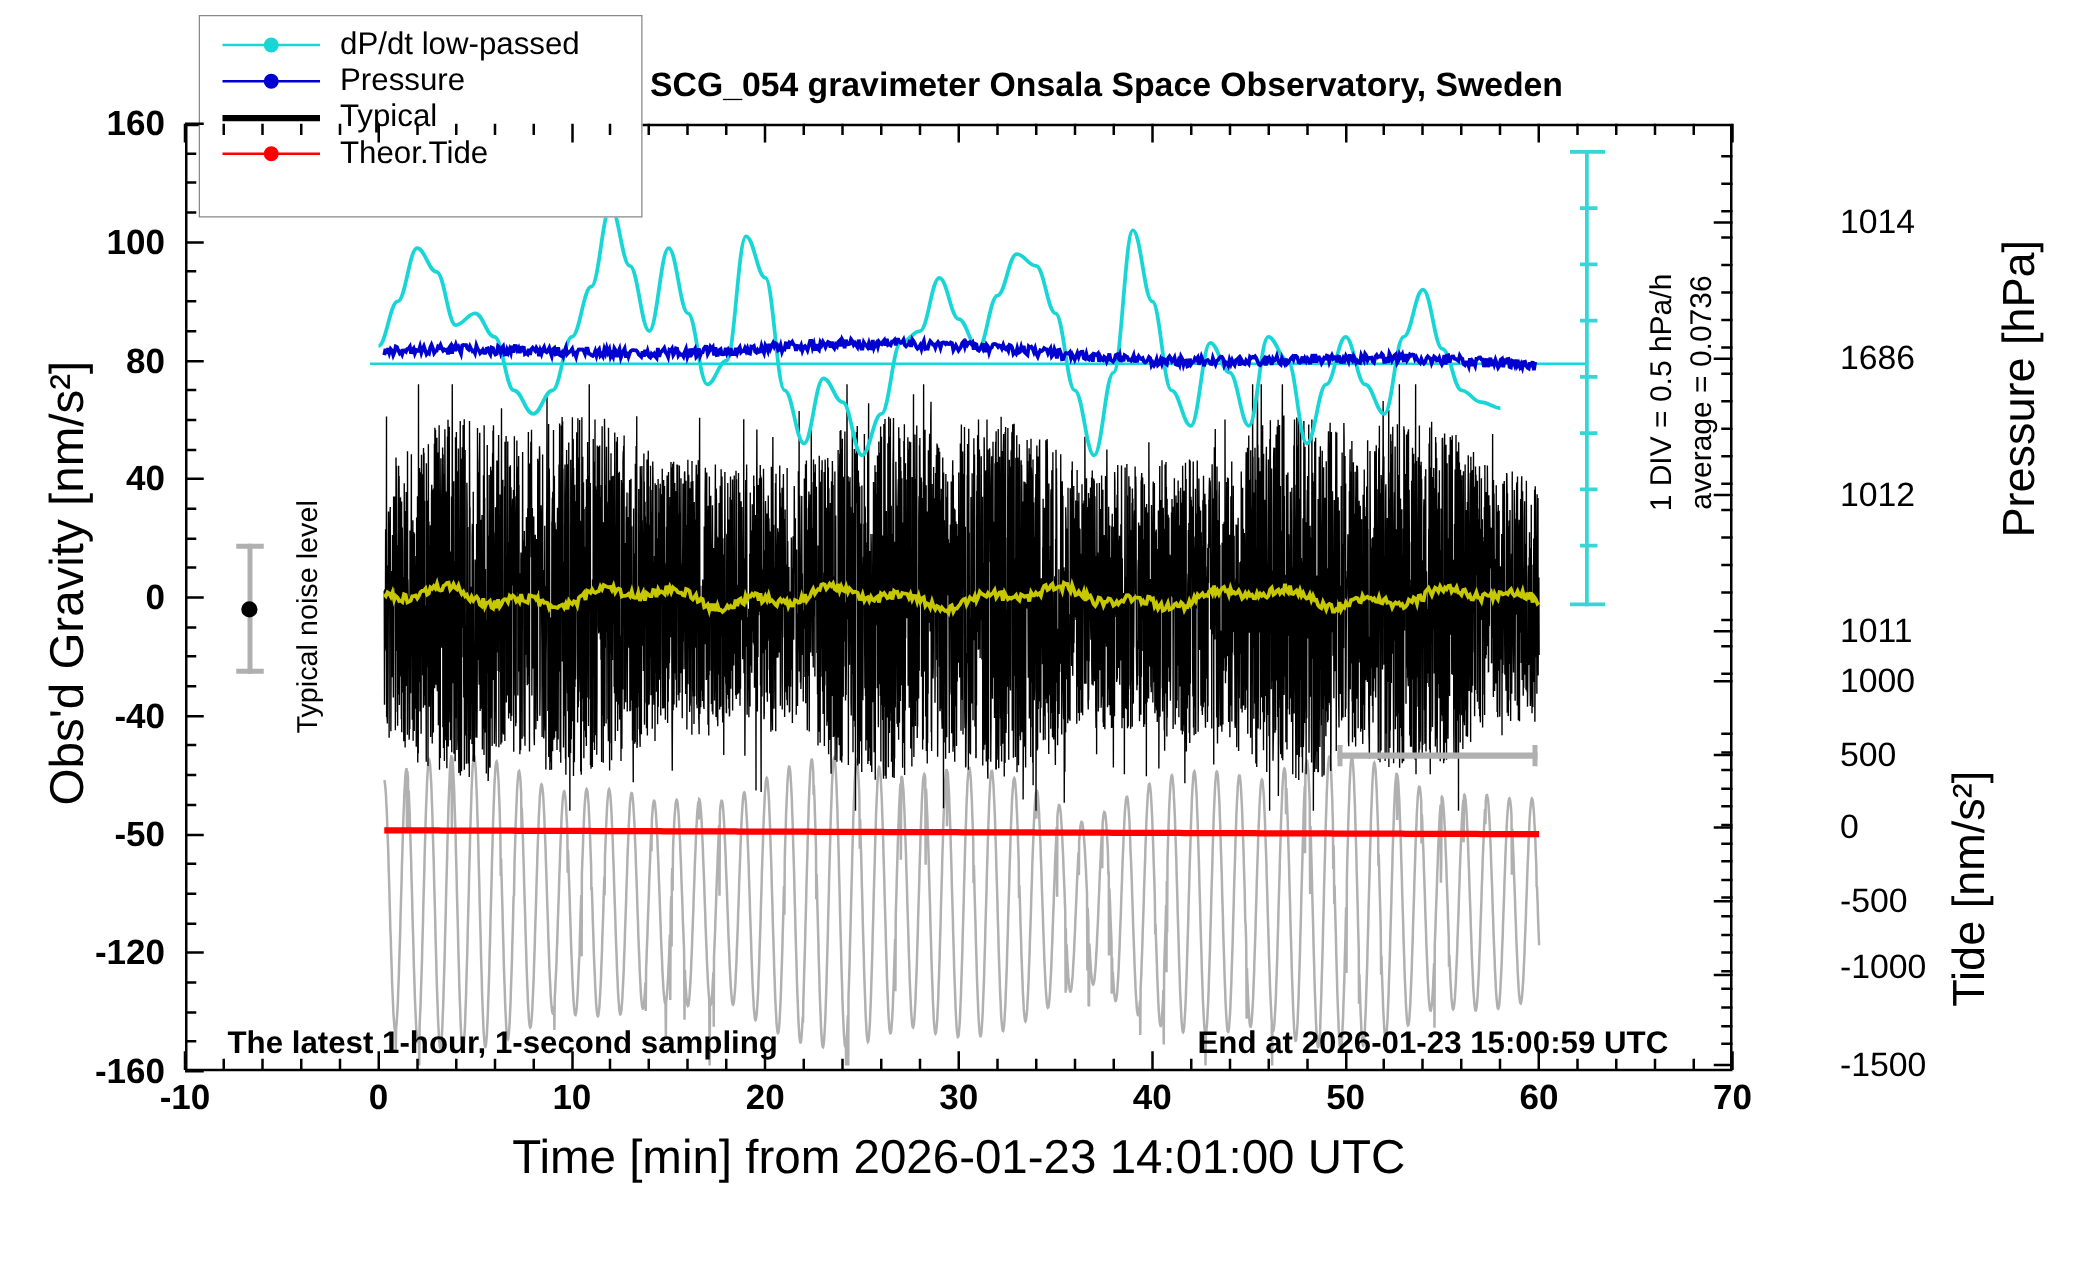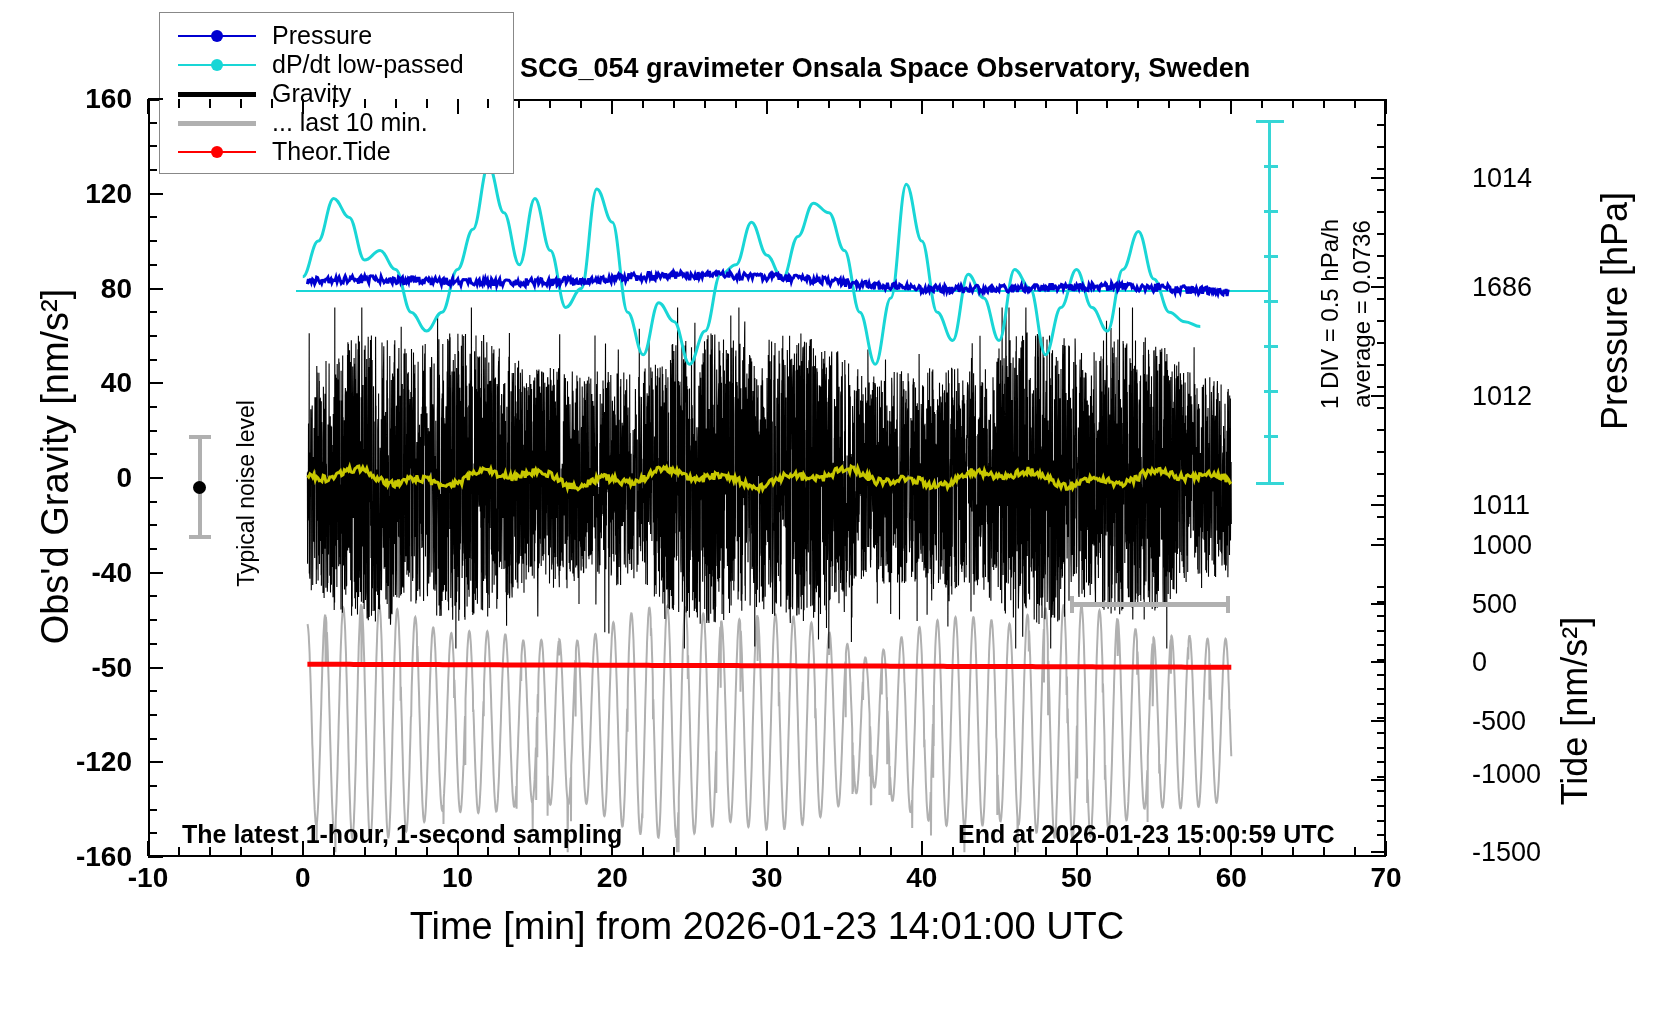--- a/index.html
+++ b/index.html
@@ -141,61 +141,55 @@
     <path id="p-pressure" fill="none" stroke="#0000d0" stroke-width="3" d="M159.4 185.1L160.4 180.1L161.4 184.1L162.5 179.5L163.5 183.3L164.5 180.2L165.5 181.3L166.6 185.1L167.6 182.8L168.6 178.2L169.6 178.7L170.6 181.3L171.7 183.6L172.7 182.5L173.7 184.6L174.7 181.5L175.8 181.4L176.8 182.3L177.8 180.2L178.8 180.1L179.9 178.4L180.9 184.0L181.9 181.0L182.9 179.7L183.9 183.7L185.0 181.1L186.0 181.6L187.0 181.6L188.0 178.3L189.1 183.1L190.1 180.1L191.1 178.0L192.1 181.0L193.2 184.4L194.2 183.1L195.2 183.8L196.2 179.1L197.2 176.9L198.3 179.7L199.3 183.5L200.3 182.1L201.3 181.7L202.4 178.3L203.4 179.1L204.4 177.0L205.4 179.6L206.5 181.5L207.5 180.5L208.5 181.2L209.5 180.7L210.5 184.5L211.6 178.9L212.6 177.5L213.6 183.9L214.6 178.4L215.7 179.7L216.7 176.7L217.7 179.6L218.7 178.4L219.8 181.4L220.8 183.9L221.8 177.3L222.8 176.9L223.8 177.0L224.9 177.0L225.9 179.7L226.9 180.6L227.9 178.1L229.0 180.3L230.0 182.0L231.0 181.5L232.0 183.6L233.1 177.5L234.1 180.2L235.1 181.3L236.1 183.6L237.1 182.6L238.2 180.9L239.2 183.2L240.2 183.2L241.2 180.0L242.3 179.7L243.3 182.7L244.3 184.5L245.3 179.1L246.4 179.5L247.4 182.9L248.4 184.6L249.4 184.1L250.4 178.0L251.5 179.0L252.5 182.9L253.5 179.4L254.5 178.1L255.6 184.7L256.6 184.5L257.6 180.7L258.6 183.2L259.7 180.4L260.7 183.3L261.7 177.6L262.7 183.1L263.7 177.8L264.8 177.9L265.8 181.0L266.8 179.4L267.8 183.5L268.9 178.0L269.9 182.6L270.9 178.0L271.9 184.2L273.0 183.4L274.0 184.3L275.0 180.2L276.0 184.8L277.0 180.4L278.1 179.1L279.1 180.4L280.1 181.6L281.1 179.2L282.2 180.8L283.2 185.9L284.2 181.4L285.2 184.1L286.3 180.6L287.3 178.7L288.3 182.0L289.3 182.7L290.3 181.5L291.4 179.3L292.4 182.9L293.4 185.8L294.4 180.4L295.5 179.4L296.5 184.4L297.5 184.1L298.5 178.9L299.6 184.8L300.6 185.4L301.6 183.4L302.6 186.0L303.6 181.9L304.7 179.0L305.7 184.3L306.7 183.2L307.7 182.4L308.8 181.5L309.8 180.0L310.8 184.2L311.8 183.5L312.9 186.6L313.9 182.5L314.9 180.7L315.9 180.6L316.9 180.7L318.0 180.6L319.0 181.7L320.0 184.1L321.0 179.9L322.1 179.9L323.1 184.0L324.1 184.2L325.1 185.2L326.2 185.8L327.2 184.7L328.2 181.9L329.2 185.5L330.2 181.9L331.3 180.4L332.3 185.5L333.3 184.3L334.3 186.0L335.4 180.5L336.4 183.5L337.4 179.5L338.4 182.9L339.5 180.5L340.5 186.4L341.5 184.2L342.5 186.3L343.5 179.7L344.6 181.5L345.6 186.7L346.6 182.7L347.6 180.3L348.7 187.0L349.7 184.3L350.7 181.9L351.7 179.9L352.8 187.1L353.8 182.5L354.8 186.2L355.8 183.3L356.8 181.7L357.9 181.0L358.9 181.0L359.9 181.2L360.9 181.2L362.0 182.4L363.0 184.7L364.0 185.4L365.0 186.4L366.1 182.2L367.1 186.3L368.1 180.8L369.1 185.5L370.1 181.9L371.2 186.1L372.2 186.9L373.2 184.1L374.2 185.3L375.3 184.0L376.3 186.1L377.3 187.3L378.3 179.4L379.4 186.3L380.4 182.9L381.4 182.1L382.4 180.8L383.4 179.4L384.5 183.1L385.5 184.2L386.5 186.6L387.5 181.0L388.6 181.6L389.6 180.0L390.6 185.1L391.6 183.4L392.7 179.7L393.7 180.0L394.7 185.3L395.7 183.7L396.7 184.8L397.8 184.5L398.8 186.2L399.8 182.7L400.8 180.2L401.9 186.5L402.9 183.7L403.9 186.7L404.9 179.9L406.0 183.4L407.0 181.8L408.0 180.1L409.0 186.5L410.0 185.3L411.1 179.6L412.1 185.6L413.1 183.0L414.1 182.8L415.2 179.7L416.2 178.3L417.2 178.4L418.2 184.2L419.3 182.1L420.3 178.5L421.3 180.0L422.3 178.7L423.3 185.3L424.4 178.8L425.4 185.1L426.4 184.9L427.4 181.1L428.5 180.3L429.5 184.4L430.5 184.5L431.5 184.2L432.6 179.4L433.6 183.4L434.6 181.1L435.6 183.2L436.6 179.5L437.7 184.3L438.7 184.1L439.7 184.3L440.7 179.2L441.8 183.2L442.8 180.2L443.8 178.7L444.8 182.9L445.9 181.8L446.9 181.9L447.9 179.5L448.9 182.0L449.9 179.7L451.0 183.6L452.0 183.9L453.0 178.4L454.0 178.7L455.1 177.9L456.1 182.2L457.1 183.0L458.1 180.9L459.2 182.5L460.2 182.2L461.2 177.8L462.2 181.1L463.2 183.4L464.3 177.2L465.3 178.9L466.3 181.6L467.3 176.0L468.4 179.8L469.4 177.4L470.4 175.5L471.4 178.2L472.5 175.6L473.5 176.3L474.5 181.3L475.5 180.6L476.5 177.3L477.6 182.4L478.6 179.8L479.6 180.3L480.6 175.6L481.7 175.7L482.7 180.0L483.7 175.1L484.7 175.8L485.8 174.4L486.8 176.6L487.8 177.3L488.8 181.6L489.8 177.7L490.9 177.9L491.9 179.5L492.9 177.3L493.9 181.5L495.0 178.6L496.0 177.9L497.0 179.1L498.0 181.2L499.1 177.4L500.1 173.6L501.1 173.6L502.1 179.0L503.1 176.1L504.2 181.4L505.2 176.2L506.2 180.1L507.2 181.1L508.3 175.1L509.3 177.0L510.3 174.4L511.3 176.1L512.4 178.7L513.4 176.4L514.4 174.6L515.4 175.1L516.4 179.1L517.5 174.4L518.5 178.3L519.5 179.7L520.5 176.7L521.6 178.0L522.6 174.5L523.6 173.5L524.6 178.0L525.7 172.5L526.7 174.3L527.7 179.6L528.7 172.8L529.7 176.5L530.8 176.4L531.8 176.0L532.8 172.4L533.8 173.8L534.9 176.8L535.9 175.4L536.9 177.2L537.9 178.7L539.0 172.8L540.0 177.2L541.0 179.9L542.0 179.9L543.0 174.8L544.1 176.6L545.1 177.5L546.1 178.9L547.1 175.6L548.2 179.6L549.2 179.7L550.2 173.1L551.2 179.2L552.3 176.6L553.3 175.2L554.3 178.5L555.3 174.7L556.3 176.1L557.4 176.4L558.4 174.3L559.4 173.1L560.4 177.4L561.5 172.1L562.5 176.9L563.5 176.3L564.5 177.1L565.6 174.2L566.6 174.1L567.6 173.0L568.6 177.3L569.6 172.7L570.7 172.7L571.7 174.7L572.7 175.3L573.7 174.7L574.8 172.8L575.8 177.0L576.8 178.0L577.8 176.9L578.9 176.7L579.9 173.0L580.9 178.5L581.9 172.6L582.9 174.0L584.0 176.0L585.0 178.5L586.0 180.0L587.0 179.1L588.1 177.2L589.1 180.3L590.1 176.1L591.1 173.7L592.2 180.1L593.2 179.7L594.2 179.9L595.2 176.2L596.2 173.9L597.3 175.1L598.3 176.7L599.3 176.6L600.3 179.2L601.4 176.1L602.4 174.7L603.4 176.3L604.4 179.4L605.5 175.4L606.5 175.0L607.5 175.1L608.5 176.2L609.5 175.3L610.6 176.2L611.6 176.1L612.6 175.0L613.6 175.4L614.7 181.2L615.7 179.4L616.7 177.3L617.7 179.1L618.8 181.4L619.8 179.9L620.8 178.3L621.8 175.3L622.8 174.2L623.9 178.4L624.9 175.0L625.9 176.8L626.9 175.2L628.0 174.7L629.0 176.1L630.0 175.0L631.0 180.7L632.1 176.1L633.1 176.5L634.1 180.9L635.1 181.5L636.1 180.0L637.2 177.8L638.2 179.8L639.2 175.7L640.2 182.7L641.3 176.7L642.3 178.0L643.3 182.8L644.3 179.6L645.4 179.0L646.4 176.5L647.4 176.2L648.4 176.3L649.4 176.9L650.5 178.5L651.5 177.3L652.5 177.7L653.5 179.8L654.6 176.9L655.6 179.6L656.6 180.4L657.6 179.2L658.7 181.6L659.7 177.1L660.7 177.5L661.7 179.0L662.7 184.1L663.8 182.7L664.8 183.9L665.8 179.7L666.8 183.1L667.9 182.5L668.9 178.8L669.9 182.7L670.9 177.7L672.0 183.2L673.0 183.9L674.0 184.9L675.0 178.2L676.0 179.1L677.1 178.4L678.1 179.9L679.1 182.6L680.1 179.8L681.2 184.3L682.2 186.3L683.2 183.5L684.2 181.3L685.3 181.9L686.3 181.1L687.3 179.5L688.3 180.2L689.3 180.5L690.4 183.6L691.4 181.5L692.4 179.8L693.4 186.0L694.5 184.5L695.5 180.3L696.5 183.0L697.5 187.7L698.6 181.0L699.6 180.8L700.6 183.2L701.6 188.5L702.6 188.3L703.7 184.8L704.7 183.4L705.7 183.7L706.7 184.1L707.8 182.8L708.8 187.3L709.8 184.5L710.8 186.4L711.8 188.7L712.9 186.1L713.9 183.5L714.9 186.5L715.9 183.5L717.0 182.5L718.0 182.4L719.0 187.4L720.0 188.0L721.1 184.0L722.1 187.9L723.1 188.6L724.1 186.5L725.1 185.5L726.2 190.3L727.2 184.1L728.2 184.4L729.2 185.1L730.3 183.9L731.3 190.4L732.3 186.6L733.3 188.7L734.4 189.2L735.4 186.4L736.4 187.2L737.4 190.2L738.4 187.8L739.5 183.9L740.5 189.0L741.5 189.4L742.5 190.3L743.6 188.8L744.6 185.1L745.6 184.6L746.6 186.8L747.7 184.4L748.7 190.6L749.7 185.8L750.7 190.1L751.7 185.3L752.8 186.1L753.8 186.6L754.8 188.8L755.8 188.6L756.9 189.5L757.9 187.9L758.9 185.3L759.9 191.0L761.0 187.8L762.0 188.9L763.0 186.1L764.0 187.6L765.0 188.2L766.1 187.5L767.1 190.2L768.1 190.9L769.1 190.2L770.2 189.0L771.2 186.7L772.2 187.6L773.2 193.2L774.3 191.2L775.3 193.2L776.3 191.5L777.3 188.5L778.3 193.0L779.4 191.9L780.4 188.8L781.4 191.9L782.4 188.0L783.5 188.5L784.5 191.8L785.5 192.6L786.5 187.5L787.6 186.1L788.6 187.7L789.6 190.2L790.6 189.0L791.6 187.1L792.7 192.5L793.7 192.9L794.7 189.8L795.7 192.5L796.8 186.3L797.8 188.1L798.8 192.8L799.8 189.7L800.9 189.4L801.9 194.0L802.9 193.5L803.9 188.0L804.9 192.3L806.0 190.6L807.0 190.4L808.0 187.6L809.0 188.6L810.1 187.0L811.1 192.8L812.1 189.8L813.1 186.4L814.2 189.3L815.2 193.9L816.2 190.4L817.2 189.4L818.2 189.0L819.3 190.3L820.3 192.1L821.3 192.3L822.3 187.5L823.4 190.5L824.4 192.6L825.4 189.8L826.4 189.0L827.5 187.3L828.5 186.3L829.5 186.4L830.5 187.9L831.5 193.1L832.6 190.9L833.6 191.8L834.6 193.7L835.6 189.0L836.7 192.2L837.7 189.3L838.7 191.7L839.7 193.1L840.8 189.0L841.8 188.4L842.8 187.4L843.8 193.5L844.8 188.1L845.9 189.9L846.9 192.0L847.9 192.3L848.9 189.4L850.0 190.9L851.0 192.1L852.0 186.6L853.0 187.5L854.1 186.6L855.1 187.0L856.1 186.1L857.1 187.6L858.1 190.2L859.2 192.7L860.2 193.1L861.2 191.8L862.2 189.5L863.3 188.0L864.3 193.3L865.3 185.8L866.3 189.7L867.4 187.4L868.4 189.3L869.4 192.9L870.4 187.9L871.4 189.5L872.5 188.7L873.5 185.8L874.5 189.2L875.5 191.7L876.6 192.6L877.6 187.6L878.6 190.0L879.6 191.9L880.7 187.9L881.7 192.1L882.7 191.1L883.7 189.3L884.7 187.8L885.8 186.5L886.8 188.7L887.8 185.7L888.8 185.7L889.9 186.9L890.9 190.8L891.9 191.2L892.9 190.4L894.0 186.2L895.0 191.3L896.0 187.9L897.0 190.0L898.0 187.6L899.1 188.8L900.1 192.3L901.1 187.8L902.1 184.4L903.2 191.1L904.2 184.3L905.2 191.1L906.2 187.1L907.3 186.9L908.3 188.5L909.3 191.6L910.3 189.9L911.3 187.3L912.4 187.8L913.4 185.5L914.4 185.9L915.4 190.5L916.5 187.3L917.5 185.3L918.5 187.8L919.5 186.7L920.6 186.9L921.6 190.8L922.6 186.3L923.6 186.6L924.6 190.7L925.7 190.8L926.7 187.5L927.7 189.2L928.7 185.8L929.8 187.9L930.8 190.1L931.8 184.5L932.8 188.2L933.9 189.6L934.9 185.9L935.9 187.8L936.9 191.1L937.9 189.7L939.0 191.2L940.0 191.5L941.0 185.3L942.0 187.5L943.1 189.5L944.1 184.1L945.1 185.5L946.1 189.3L947.2 187.2L948.2 187.3L949.2 187.1L950.2 190.1L951.2 191.1L952.3 186.2L953.3 185.0L954.3 186.7L955.3 186.1L956.4 186.3L957.4 183.9L958.4 185.0L959.4 190.5L960.5 190.4L961.5 186.7L962.5 191.1L963.5 183.8L964.5 185.9L965.6 189.5L966.6 187.6L967.6 185.4L968.6 184.5L969.7 191.3L970.7 189.6L971.7 184.5L972.7 186.3L973.8 184.4L974.8 189.3L975.8 189.2L976.8 184.3L977.8 189.0L978.9 187.2L979.9 184.6L980.9 185.4L981.9 184.6L983.0 184.9L984.0 188.3L985.0 186.7L986.0 188.9L987.1 190.2L988.1 191.3L989.1 188.1L990.1 190.5L991.1 191.8L992.2 190.4L993.2 187.5L994.2 186.1L995.2 187.2L996.3 187.8L997.3 191.6L998.3 189.2L999.3 186.3L1000.4 187.1L1001.4 189.4L1002.4 189.1L1003.4 187.2L1004.4 190.4L1005.5 192.6L1006.5 190.5L1007.5 185.0L1008.5 192.6L1009.6 185.4L1010.6 185.2L1011.6 190.9L1012.6 187.6L1013.7 186.2L1014.7 186.1L1015.7 188.0L1016.7 188.2L1017.7 188.9L1018.8 189.8L1019.8 185.6L1020.8 187.3L1021.8 187.9L1022.9 192.3L1023.9 193.1L1024.9 190.9L1025.9 190.9L1027.0 193.9L1028.0 187.6L1029.0 193.8L1030.0 189.8L1031.0 191.1L1032.1 193.6L1033.1 188.0L1034.1 188.0L1035.1 187.0L1036.2 186.9L1037.2 188.5L1038.2 188.6L1039.2 194.6L1040.3 190.7L1041.3 187.8L1042.3 194.5L1043.3 191.2L1044.3 187.2L1045.4 194.0L1046.4 188.6L1047.4 192.3L1048.4 188.9L1049.5 192.0L1050.5 195.2L1051.5 193.7L1052.5 188.9L1053.6 188.0L1054.6 194.8L1055.6 189.6L1056.6 190.4L1057.6 188.3L1058.7 188.1L1059.7 194.6L1060.7 195.0L1061.7 189.6L1062.8 190.1L1063.8 193.0L1064.8 188.8L1065.8 193.5L1066.9 191.5L1067.9 194.4L1068.9 192.2L1069.9 195.0L1070.9 190.6L1072.0 190.4L1073.0 193.5L1074.0 195.2L1075.0 195.8L1076.1 190.9L1077.1 194.7L1078.1 190.0L1079.1 197.1L1080.2 190.6"></path>
 
     <path id="p-tide" fill="none" stroke="#ff0000" stroke-width="5" d="M159.4 565.2L162.9 565.2L166.5 565.2L170.1 565.2L173.6 565.2L177.2 565.3L180.7 565.3L184.3 565.3L187.8 565.3L191.4 565.3L194.9 565.3L198.5 565.3L202.0 565.3L205.6 565.4L209.1 565.4L212.7 565.4L216.2 565.4L219.8 565.4L223.4 565.4L226.9 565.4L230.5 565.4L234.0 565.5L237.6 565.5L241.1 565.5L244.7 565.5L248.2 565.5L251.8 565.5L255.3 565.5L258.9 565.5L262.4 565.5L266.0 565.6L269.5 565.6L273.1 565.6L276.7 565.6L280.2 565.6L283.8 565.6L287.3 565.6L290.9 565.6L294.4 565.7L298.0 565.7L301.5 565.7L305.1 565.7L308.6 565.7L312.2 565.7L315.7 565.7L319.3 565.7L322.8 565.7L326.4 565.8L330.0 565.8L333.5 565.8L337.1 565.8L340.6 565.8L344.2 565.8L347.7 565.8L351.3 565.8L354.8 565.9L358.4 565.9L361.9 565.9L365.5 565.9L369.0 565.9L372.6 565.9L376.1 565.9L379.7 565.9L383.3 566.0L386.8 566.0L390.4 566.0L393.9 566.0L397.5 566.0L401.0 566.0L404.6 566.0L408.1 566.0L411.7 566.0L415.2 566.1L418.8 566.1L422.3 566.1L425.9 566.1L429.4 566.1L433.0 566.1L436.5 566.1L440.1 566.1L443.7 566.2L447.2 566.2L450.8 566.2L454.3 566.2L457.9 566.2L461.4 566.2L465.0 566.2L468.5 566.2L472.1 566.3L475.6 566.3L479.2 566.3L482.7 566.3L486.3 566.3L489.8 566.3L493.4 566.3L497.0 566.3L500.5 566.3L504.1 566.4L507.6 566.4L511.2 566.4L514.7 566.4L518.3 566.4L521.8 566.4L525.4 566.4L528.9 566.4L532.5 566.5L536.0 566.5L539.6 566.5L543.1 566.5L546.7 566.5L550.3 566.5L553.8 566.5L557.4 566.5L560.9 566.6L564.5 566.6L568.0 566.6L571.6 566.6L575.1 566.6L578.7 566.6L582.2 566.6L585.8 566.6L589.3 566.6L592.9 566.7L596.4 566.7L600.0 566.7L603.6 566.7L607.1 566.7L610.7 566.7L614.2 566.7L617.8 566.7L621.3 566.8L624.9 566.8L628.4 566.8L632.0 566.8L635.5 566.8L639.1 566.8L642.6 566.8L646.2 566.8L649.7 566.9L653.3 566.9L656.9 566.9L660.4 566.9L664.0 566.9L667.5 566.9L671.1 566.9L674.6 566.9L678.2 566.9L681.7 567.0L685.3 567.0L688.8 567.0L692.4 567.0L695.9 567.0L699.5 567.0L703.0 567.0L706.6 567.0L710.2 567.1L713.7 567.1L717.3 567.1L720.8 567.1L724.4 567.1L727.9 567.1L731.5 567.1L735.0 567.1L738.6 567.1L742.1 567.2L745.7 567.2L749.2 567.2L752.8 567.2L756.3 567.2L759.9 567.2L763.5 567.2L767.0 567.2L770.6 567.3L774.1 567.3L777.7 567.3L781.2 567.3L784.8 567.3L788.3 567.3L791.9 567.3L795.4 567.3L799.0 567.4L802.5 567.4L806.1 567.4L809.6 567.4L813.2 567.4L816.8 567.4L820.3 567.4L823.9 567.4L827.4 567.4L831.0 567.5L834.5 567.5L838.1 567.5L841.6 567.5L845.2 567.5L848.7 567.5L852.3 567.5L855.8 567.5L859.4 567.6L862.9 567.6L866.5 567.6L870.1 567.6L873.6 567.6L877.2 567.6L880.7 567.6L884.3 567.6L887.8 567.7L891.4 567.7L894.9 567.7L898.5 567.7L902.0 567.7L905.6 567.7L909.1 567.7L912.7 567.7L916.2 567.7L919.8 567.8L923.4 567.8L926.9 567.8L930.5 567.8L934.0 567.8L937.6 567.8L941.1 567.8L944.7 567.8L948.2 567.9L951.8 567.9L955.3 567.9L958.9 567.9L962.4 567.9L966.0 567.9L969.5 567.9L973.1 567.9L976.7 568.0L980.2 568.0L983.8 568.0L987.3 568.0L990.9 568.0L994.4 568.0L998.0 568.0L1001.5 568.0L1005.1 568.0L1008.6 568.1L1012.2 568.1L1015.7 568.1L1019.3 568.1L1022.8 568.1L1026.4 568.1L1030.0 568.1L1033.5 568.1L1037.1 568.2L1040.6 568.2L1044.2 568.2L1047.7 568.2L1051.3 568.2L1054.8 568.2L1058.4 568.2L1061.9 568.2L1065.5 568.3L1069.0 568.3L1072.6 568.3L1076.1 568.3L1079.7 568.3L1083.3 568.3"></path>
   </svg>
 
   <div id="chart-title">SCG_054 gravimeter Onsala Space Observatory, Sweden</div>
 
   <div id="legend">
     <div class="leg-row">
       <span class="leg-sym">
+        <span class="leg-line" style="background:#19d6d6"></span>
+        <span class="leg-dot" style="background:#19d6d6"></span>
+      </span>
+      <span class="leg-txt">dP/dt low-passed</span>
+    </div>
+    <div class="leg-row">
+      <span class="leg-sym">
         <span class="leg-line" style="background:#0000d0"></span>
         <span class="leg-dot" style="background:#0000d0"></span>
       </span>
       <span class="leg-txt">Pressure</span>
     </div>
     <div class="leg-row">
       <span class="leg-sym">
-        <span class="leg-line" style="background:#19d6d6"></span>
-        <span class="leg-dot" style="background:#19d6d6"></span>
-      </span>
-      <span class="leg-txt">dP/dt low-passed</span>
-    </div>
-    <div class="leg-row">
-      <span class="leg-sym">
         <span class="leg-line thick" style="background:#000000"></span>
       </span>
-      <span class="leg-txt">Gravity</span>
-    </div>
-    <div class="leg-row">
-      <span class="leg-sym">
-        <span class="leg-line thick" style="background:#b0b0b0"></span>
-      </span>
-      <span class="leg-txt">... last 10 min.</span>
+      <span class="leg-txt">Typical</span>
     </div>
     <div class="leg-row">
       <span class="leg-sym">
         <span class="leg-line" style="background:#ff0000"></span>
         <span class="leg-dot" style="background:#ff0000"></span>
       </span>
       <span class="leg-txt">Theor.Tide</span>
     </div>
   </div>
 
   <div id="ylabel-left">Obs'd Gravity [nm/s²]</div>
   <div id="xlabel">Time [min] from 2026-01-23 14:01:00 UTC</div>
   <div id="ylabel-pressure">Pressure [hPa]</div>
   <div id="ylabel-tide">Tide [nm/s²]</div>
 
   <div id="ticks-left">
       <div class="ytick-left" style="top: 99px;">160</div>
-      <div class="ytick-left" style="top: 193.75px;">120</div>
+      <div class="ytick-left" style="top: 193.75px;">100</div>
       <div class="ytick-left" style="top: 288.5px;">80</div>
       <div class="ytick-left" style="top: 383.25px;">40</div>
       <div class="ytick-left" style="top: 478px;">0</div>
       <div class="ytick-left" style="top: 572.75px;">-40</div>
       <div class="ytick-left" style="top: 667.5px;">-50</div>
       <div class="ytick-left" style="top: 762.25px;">-120</div>
       <div class="ytick-left" style="top: 857px;">-160</div>
     </div>
   <div id="ticks-bottom">
       <div class="xtick" style="left: 148px;">-10</div>

